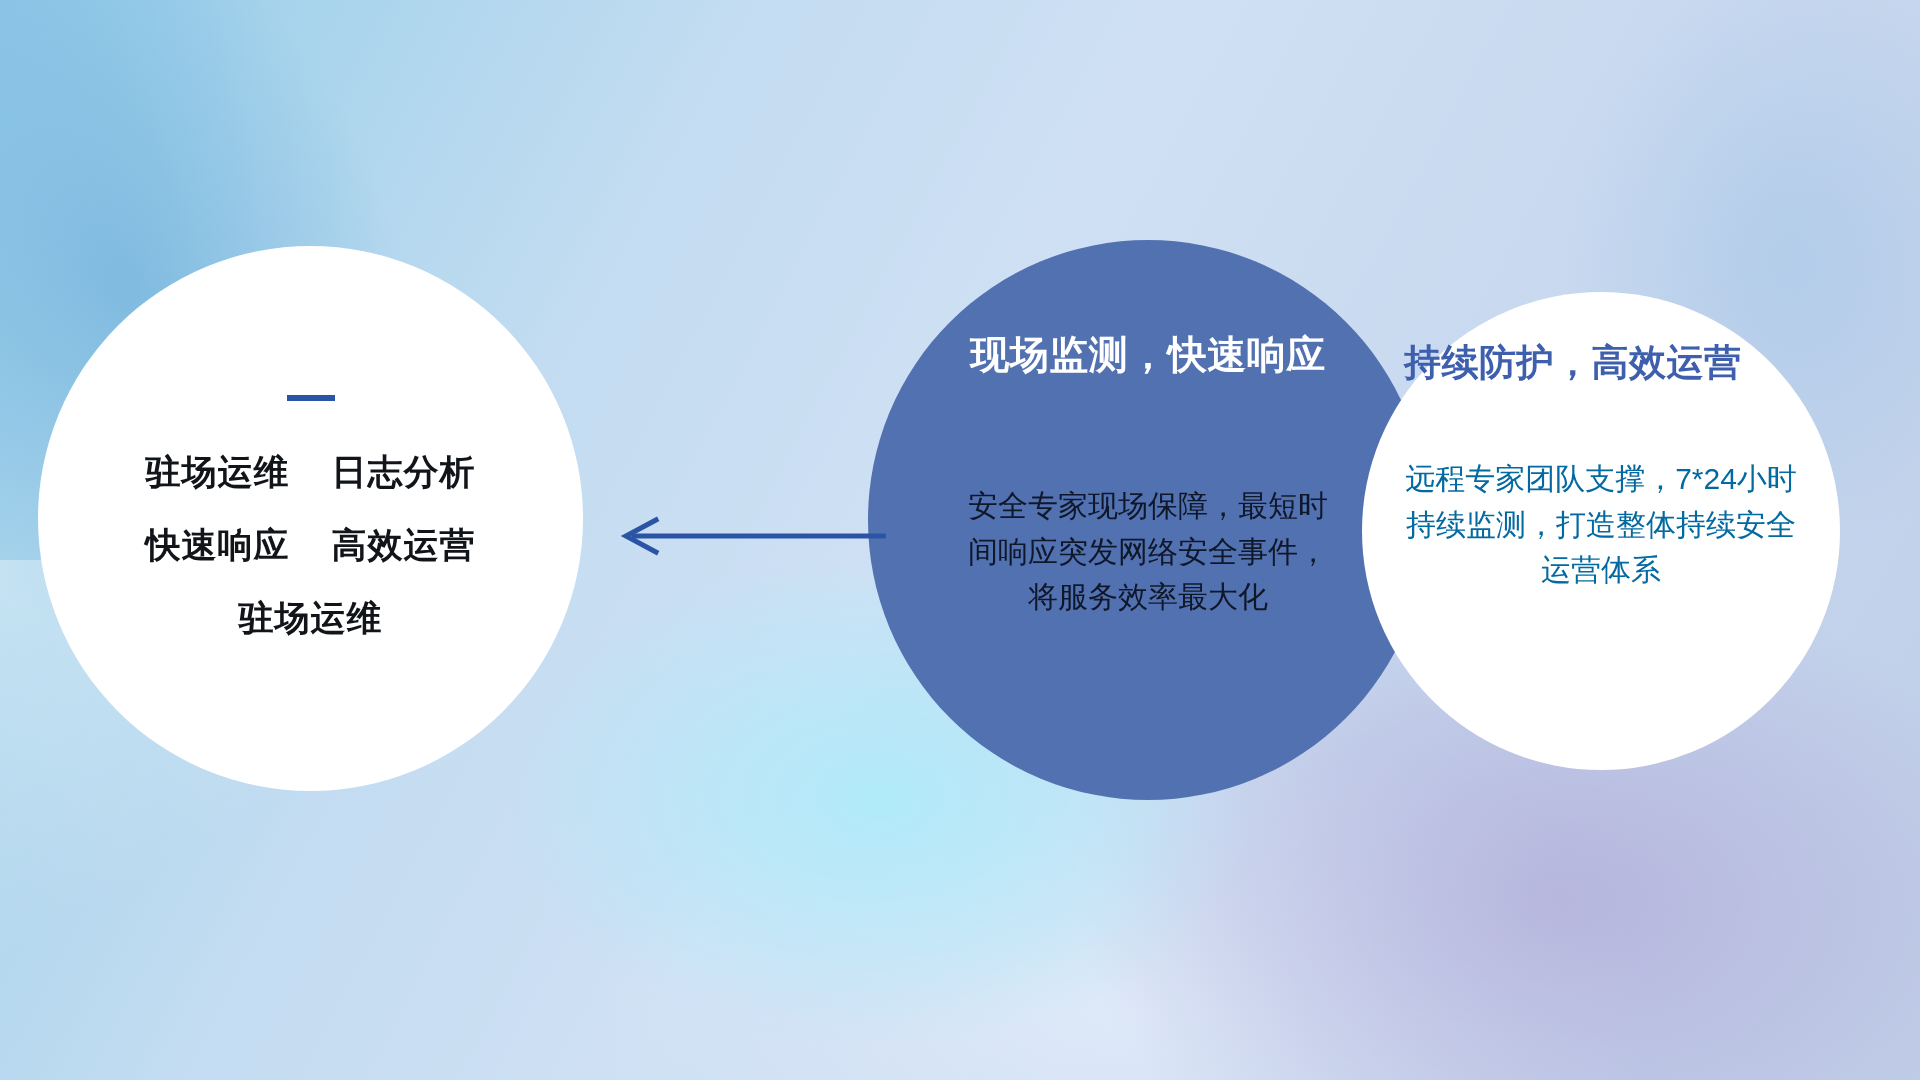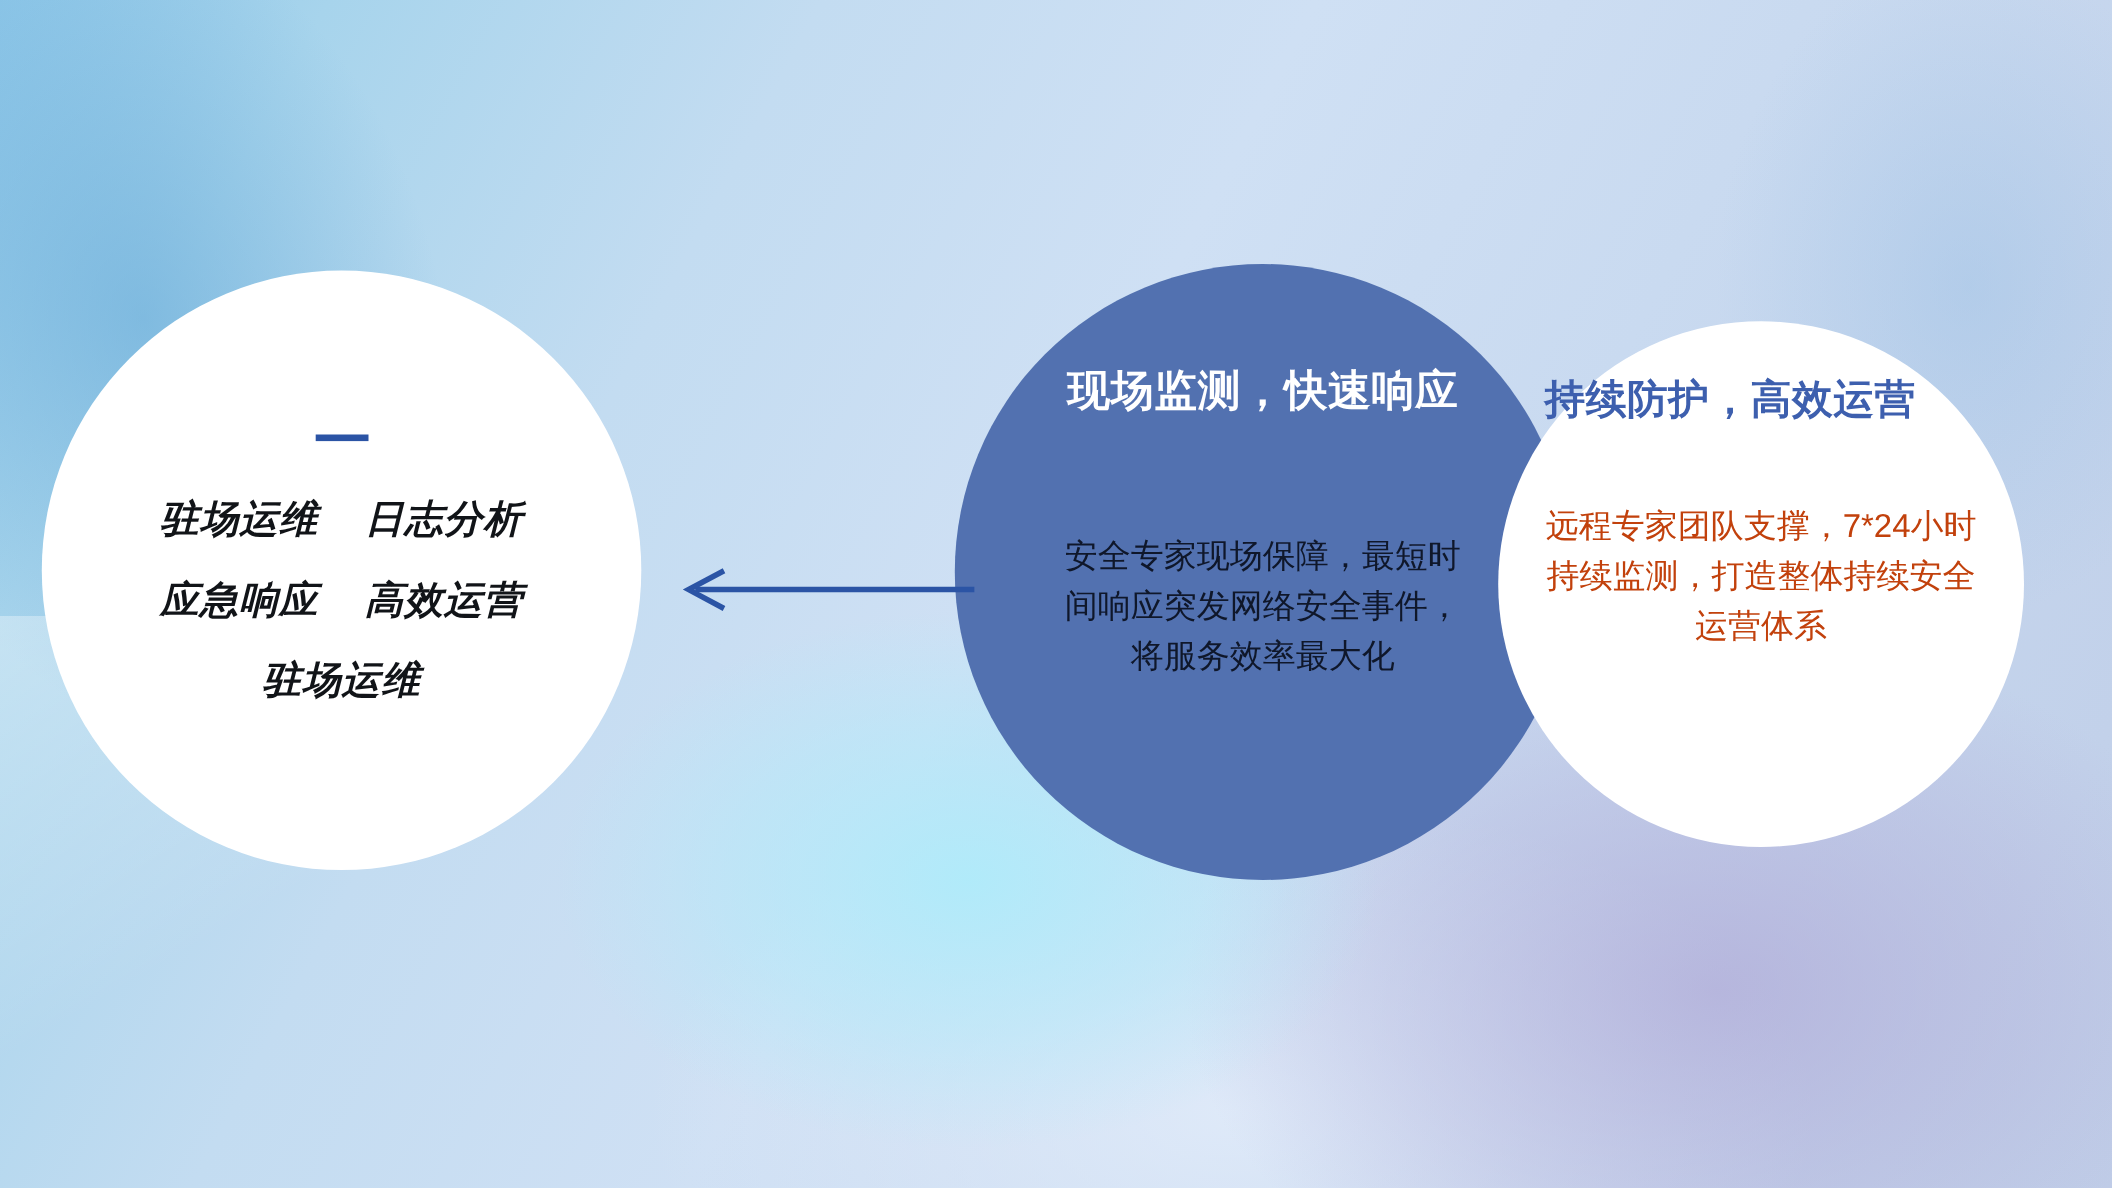--- a/index.html
+++ b/index.html
@@ -49,21 +49,20 @@
   }
 
   
   .circle { position:absolute; border-radius:50%; }
 
   #circle-left {
     left:38px; top:246px;
     width:545px; height:545px;
     background:#ffffff;
     z-index:3;
-    font-style:italic;
   }
   #circle-center {
     left:868px; top:240px;
     width:560px; height:560px;
     background:#5271b0;
     z-index:2;
   }
   #circle-right {
     left:1362px; top:292px;
     width:478px; height:478px;
@@ -118,21 +117,21 @@
     align-items:flex-start;
     padding:46px 42px 0 42px;
     text-align:center;
   }
   #right-title {
     font-size:37px; font-weight:bold; color:#3d5fae;
     letter-spacing:.5px; white-space:nowrap;
     margin-bottom:68px;
   }
   #right-body {
-    font-size:30px; line-height:1.52; color:#c2410c;
+    font-size:30px; line-height:1.52; color:#0369a1;
     max-width:420px;
   }
 
   
   #arrow {
     position:absolute;
     left:596px; top:516px;
     width:290px; height:40px;
     z-index:5;
   }
@@ -155,21 +154,21 @@
 
   <div class="circle" id="circle-left">
     <div id="left-content">
       <div id="left-rule"></div>
 
       <div class="left-row">
         <span>驻场运维</span>
         <span>日志分析</span>
       </div>
       <div class="left-row">
-        <span>应急响应</span>
+        <span>快速响应</span>
         <span>高效运营</span>
       </div>
       <div class="left-row">
         <span>驻场运维</span>
       </div>
     </div>
   </div>
 
   <div class="circle" id="circle-right">
     <div id="right-content">

